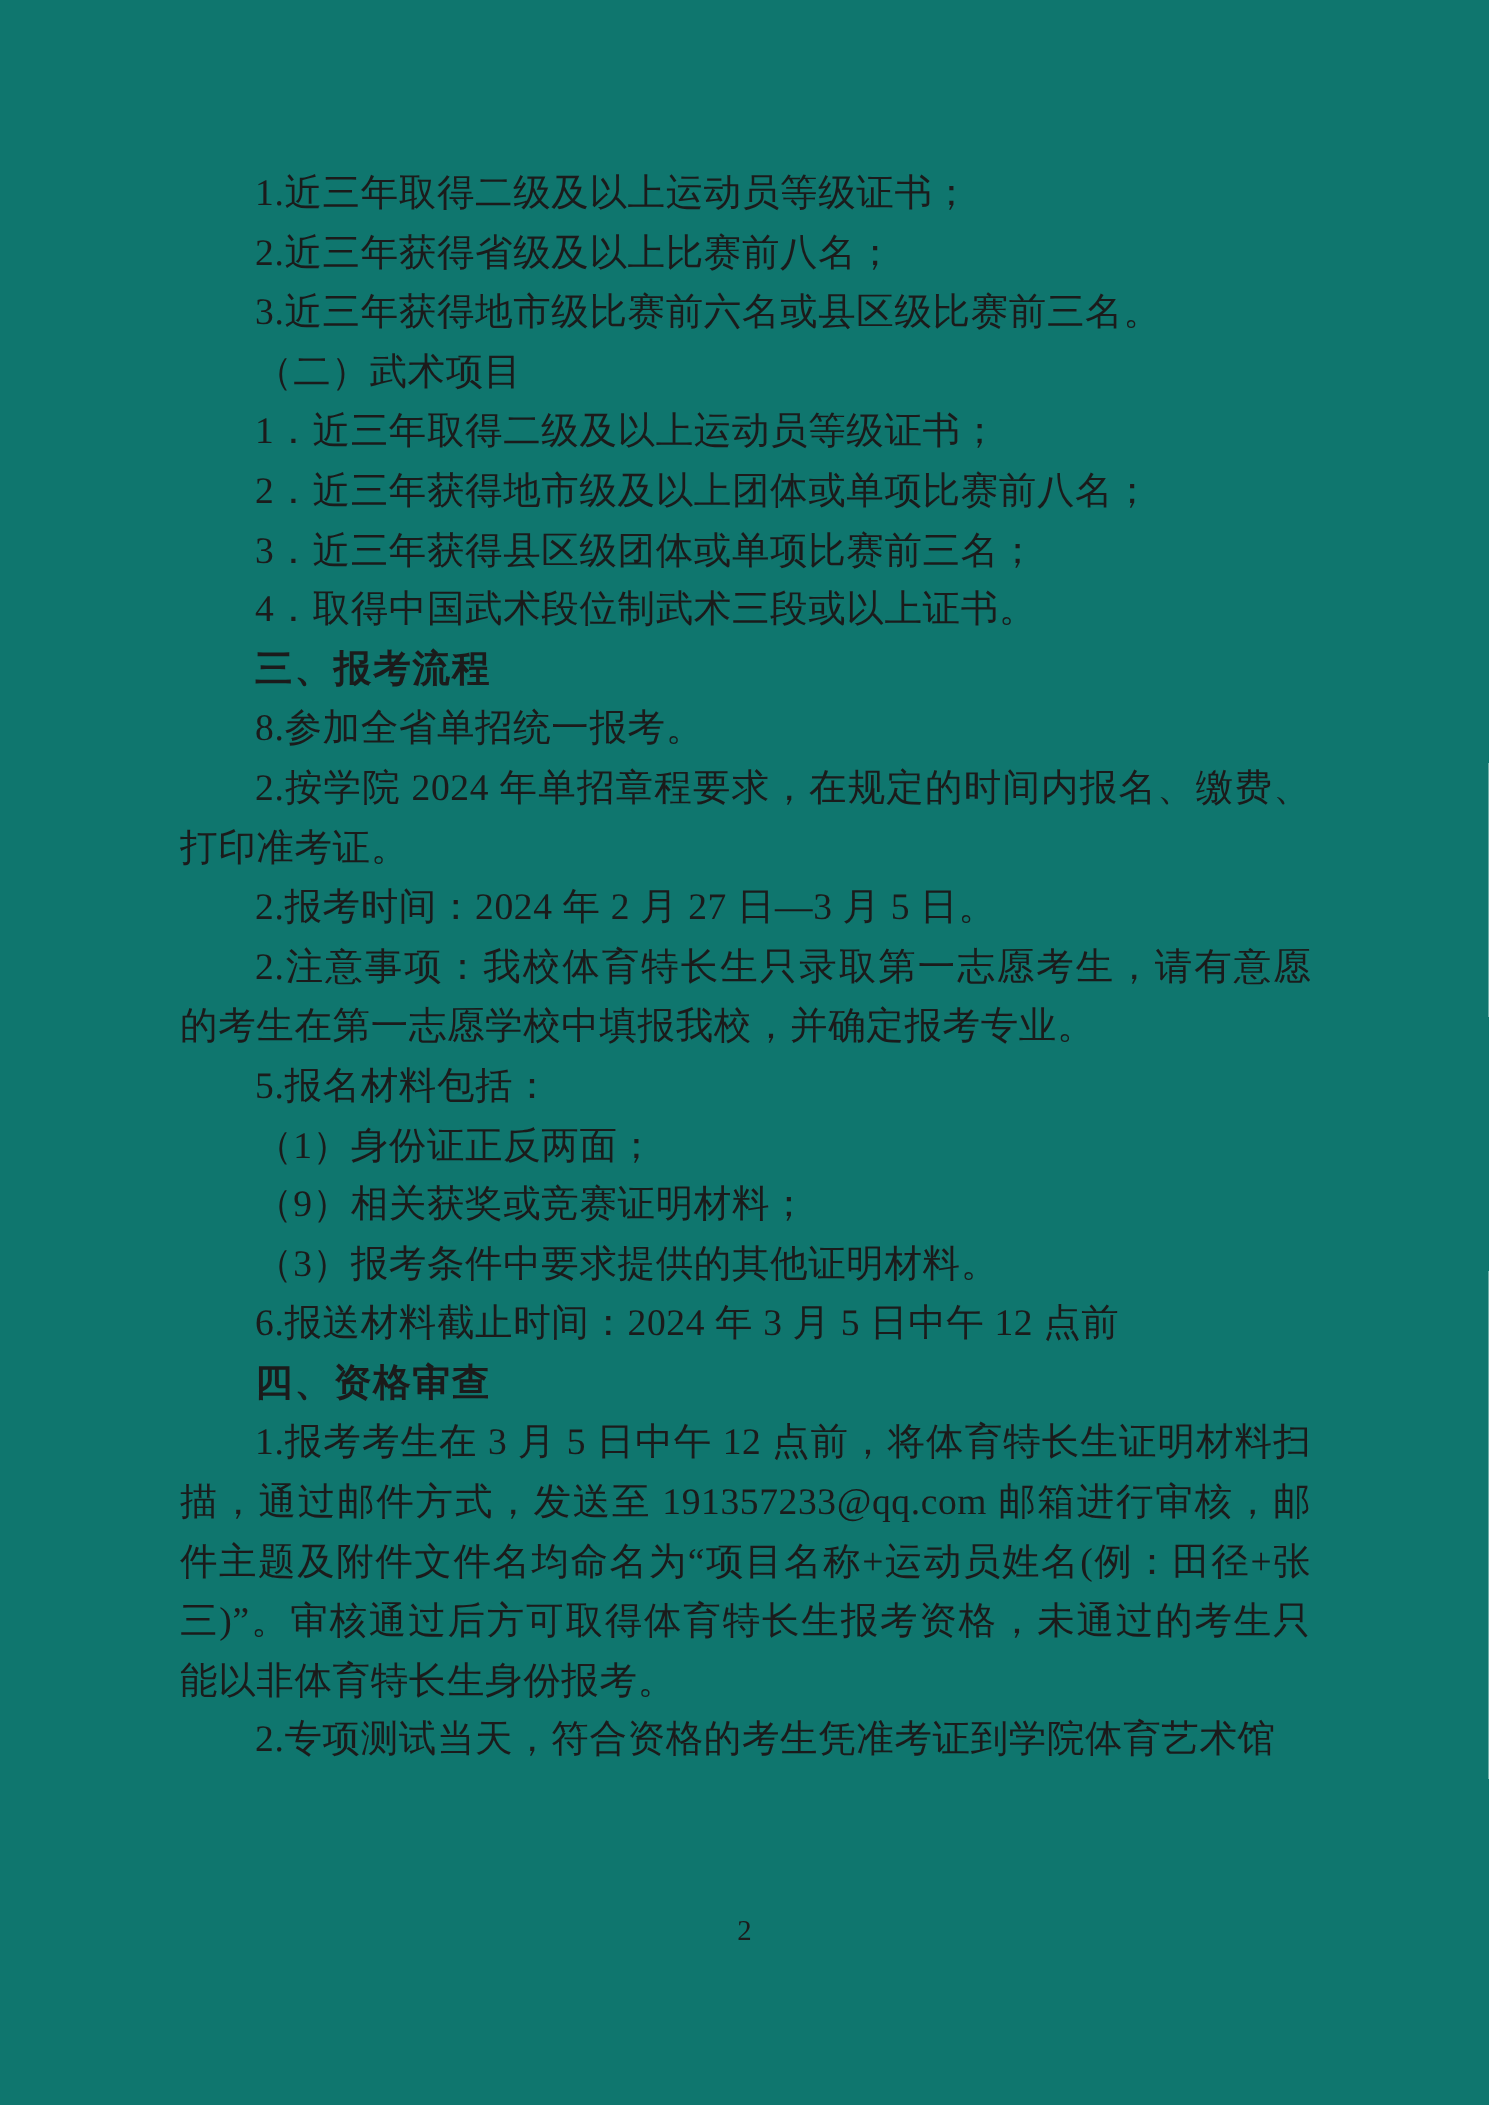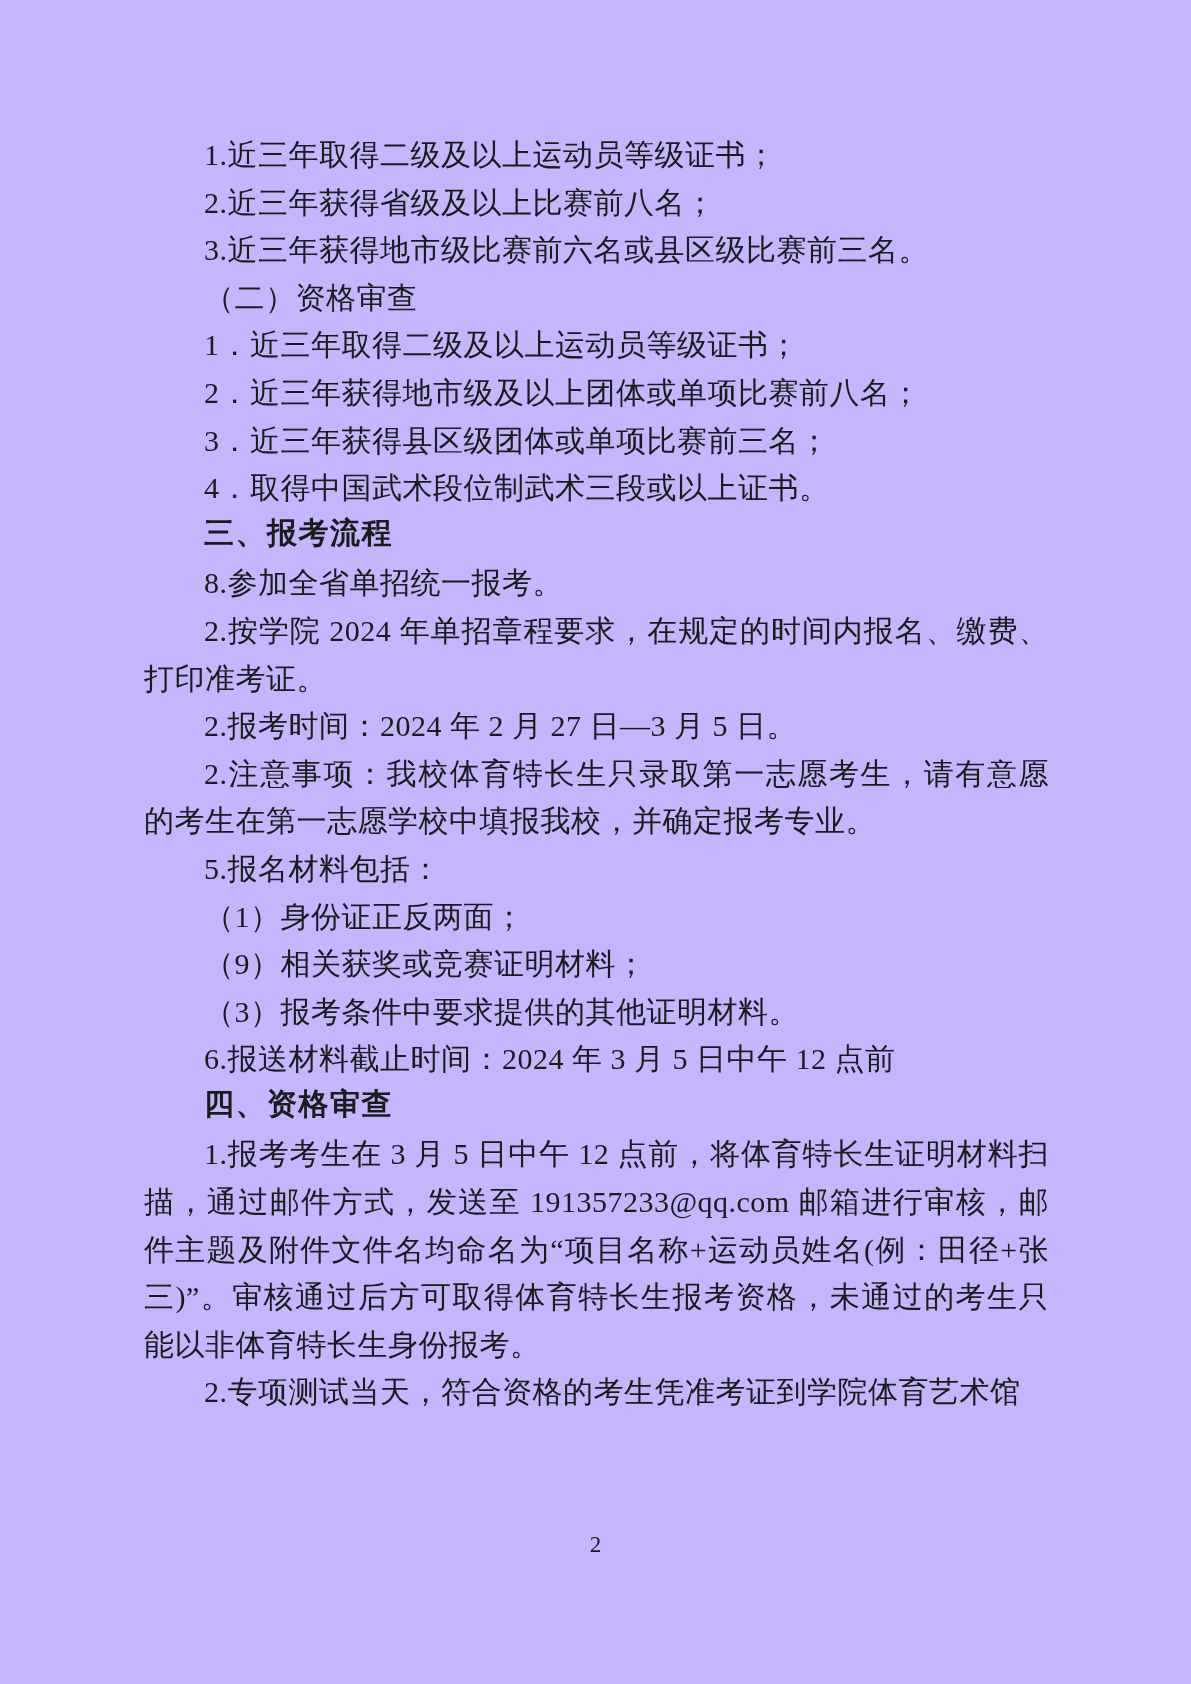--- a/index.html
+++ b/index.html
@@ -4,21 +4,21 @@
 <style>
   html, body {
     margin: 0;
     padding: 0;
     background: #ffffff;
   }
   .page {
     position: relative;
     width: 1191px;
     height: 1684px;
-    background: #c4b5fd;
+    background: #0f766e;
     overflow: hidden;
     color: #1b1b1b;
     font-family: "Liberation Serif", serif;
   }
   .content {
     position: absolute;
     left: 144px;
     top: 131px;
     width: 905px;
   }
@@ -27,21 +27,21 @@
     padding: 0;
     font-size: 30px;
     line-height: 47.6px;
     text-align: justify;
     text-indent: 2em;
     letter-spacing: 0.5px;
     word-break: break-all;
   }
   .block.heading {
     font-weight: bold;
-    font-family: Liberation Mono, monospace;
+    font-family: Liberation Serif, serif;
     letter-spacing: 1.5px;
   }
   .footer {
     position: absolute;
     left: 0;
     right: 0;
     top: 1531px;
     text-align: center;
     font-size: 23px;
     line-height: 28px;
@@ -50,21 +50,21 @@
   }
 </style>
 </head>
 <body>
 
 <div class="page">
   <div class="content">
       <p class="block item">1.近三年取得二级及以上运动员等级证书；</p>
       <p class="block item">2.近三年获得省级及以上比赛前八名；</p>
       <p class="block item">3.近三年获得地市级比赛前六名或县区级比赛前三名。</p>
-      <p class="block item">（二）资格审查</p>
+      <p class="block item">（二）武术项目</p>
       <p class="block item">1．近三年取得二级及以上运动员等级证书；</p>
       <p class="block item">2．近三年获得地市级及以上团体或单项比赛前八名；</p>
       <p class="block item">3．近三年获得县区级团体或单项比赛前三名；</p>
       <p class="block item">4．取得中国武术段位制武术三段或以上证书。</p>
       <p class="block heading">三、报考流程</p>
       <p class="block para">8.参加全省单招统一报考。</p>
       <p class="block para">2.按学院 2024 年单招章程要求，在规定的时间内报名、缴费、打印准考证。</p>
       <p class="block para">2.报考时间：2024 年 2 月 27 日—3 月 5 日。</p>
       <p class="block para">2.注意事项：我校体育特长生只录取第一志愿考生，请有意愿的考生在第一志愿学校中填报我校，并确定报考专业。</p>
       <p class="block para">5.报名材料包括：</p>

